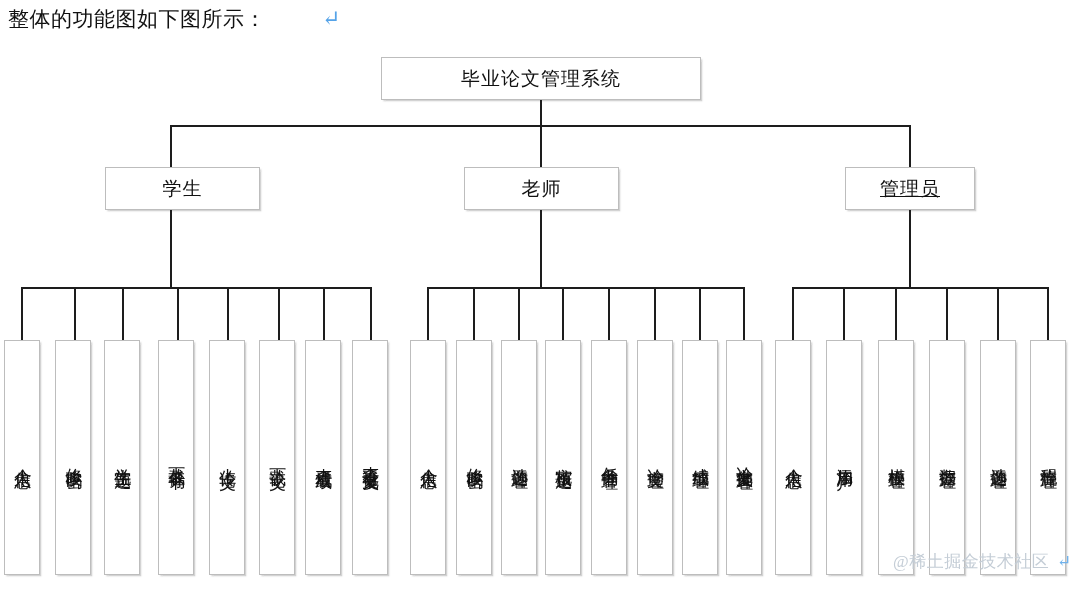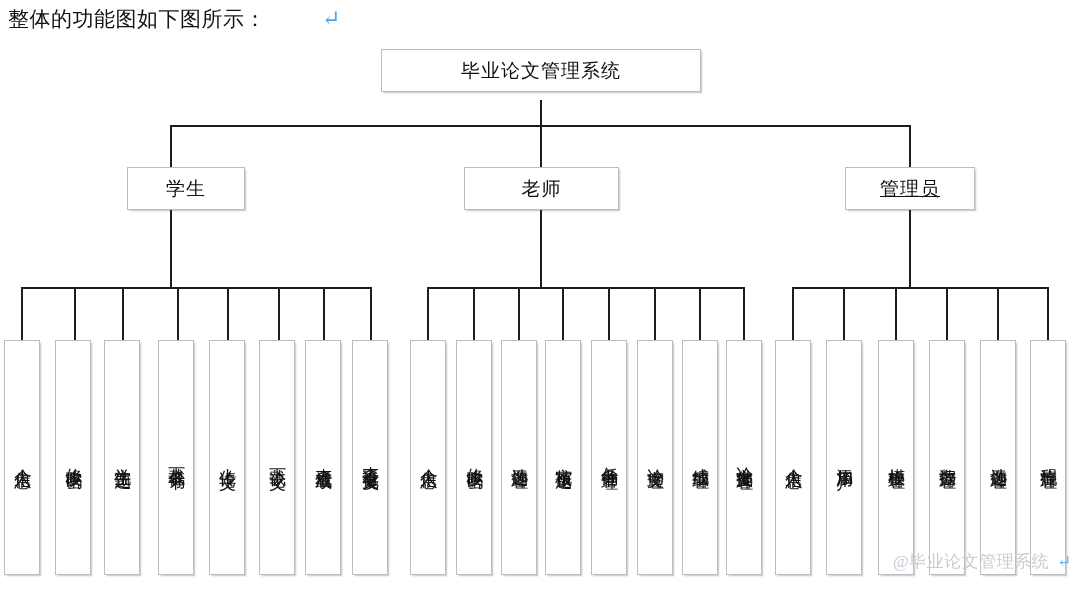--- a/index.html
+++ b/index.html
@@ -103,31 +103,31 @@
   }
 </style>
 </head>
 <body>
 
 <div id="canvas">
 
   <div class="heading">整体的功能图如下图所示：</div>
   <div class="pilcrow">↵</div>
 
-  <div class="node node-root" style="left:381px; top:49px; width:320px; height:43px;">
+  <div class="node node-root" style="left:381px; top:57px; width:320px; height:43px;">
     <span>毕业论文管理系统</span>
   </div>
 
   <div class="line-v" style="left:540px; top:100px; width:2px; height:26px;"></div>
   <div class="line-h" style="left:170px; top:125px; width:741px; height:2px;"></div>
   <div class="line-v" style="left:170px; top:125px; height:43px;"></div>
   <div class="line-v" style="left:540px; top:125px; height:43px;"></div>
   <div class="line-v" style="left:909px; top:125px; height:43px;"></div>
 
-  <div class="node node-role" style="left:105px; top:167px; width:118px; height:43px;margin-left:22px;">
+  <div class="node node-role" style="left:105px; top:167px; width:155px; height:43px;">
     <span>学生</span>
   </div>
   <div class="node node-role" style="left:464px; top:167px; width:155px; height:43px;text-align:right;">
     <span>老师</span>
   </div>
   <div class="node node-role" style="left:845px; top:167px; width:130px; height:43px;text-decoration:underline;">
     <span>管理员</span>
   </div>
 
   <div class="line-v" style="left:170px; top:210px; height:78px;"></div>
@@ -224,16 +224,16 @@
   <div class="node node-leaf" style="left:929px;  top:340px; width:36px; height:235px;">
     <span class="vtext">数据管理</span>
   </div>
   <div class="node node-leaf" style="left:980px;  top:340px; width:36px; height:235px;">
     <span class="vtext">选题管理</span>
   </div>
   <div class="node node-leaf" style="left:1030px; top:340px; width:36px; height:235px;">
     <span class="vtext">流程管理</span>
   </div>
 
-  <div class="watermark">@毕业论文管理系统</div>
+  <div class="watermark">@稀土掘金技术社区</div>
   <div class="watermark-return">↵</div>
 
 </div>
 
 </body></html>

